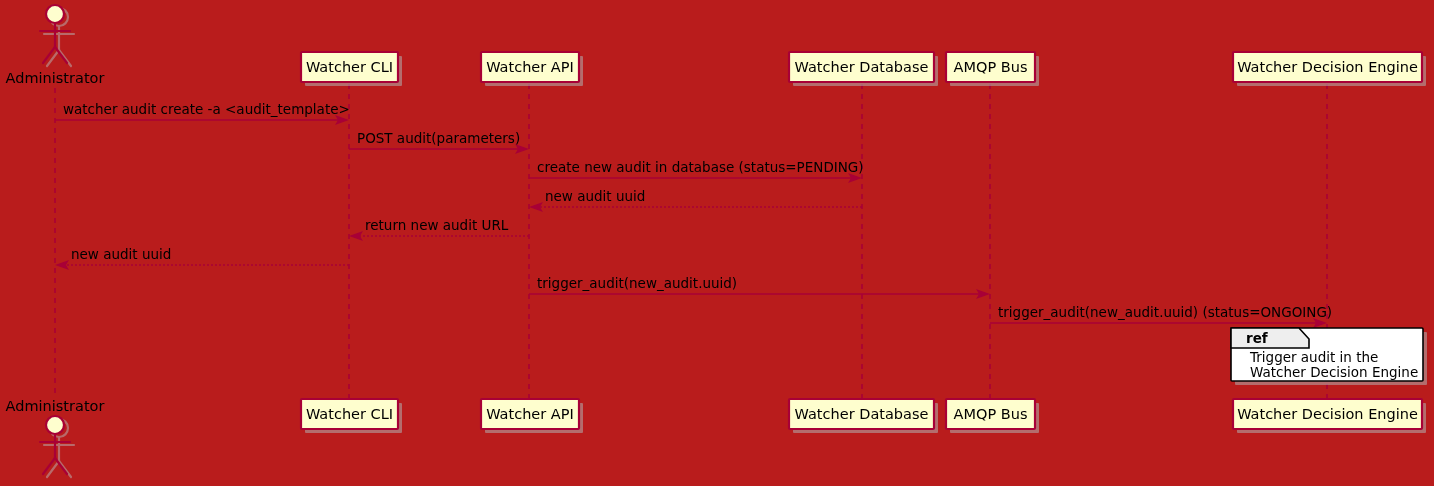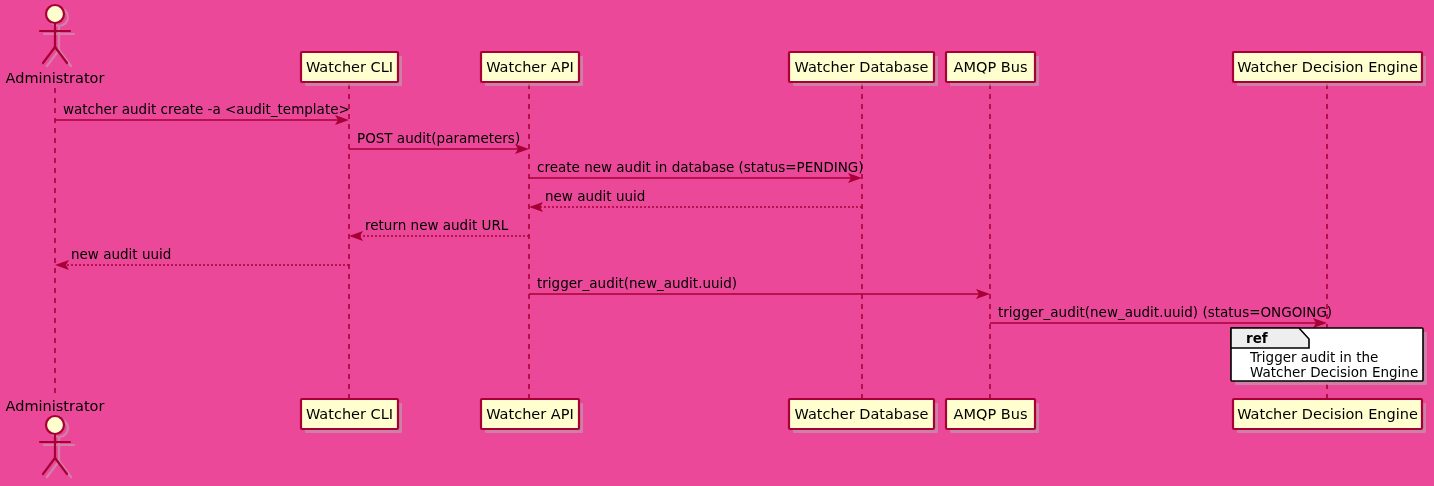--- a/index.html
+++ b/index.html
@@ -7,21 +7,21 @@
     padding: 0;
     background: #FFFFFF;
   }
   body {
     font-family: "DejaVu Sans", sans-serif;
   }
   #diagram {
     position: relative;
     width: 1434px;
     height: 486px;
-    background: #ec4899;
+    background: #b91c1c;
     overflow: hidden;
   }
   svg.canvas {
     position: absolute;
     left: 0;
     top: 0;
     width: 1434px;
     height: 486px;
   }
   .lifeline {

